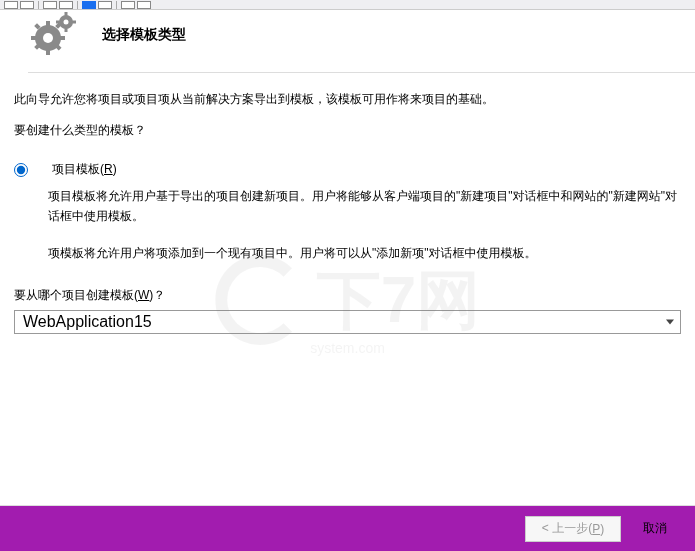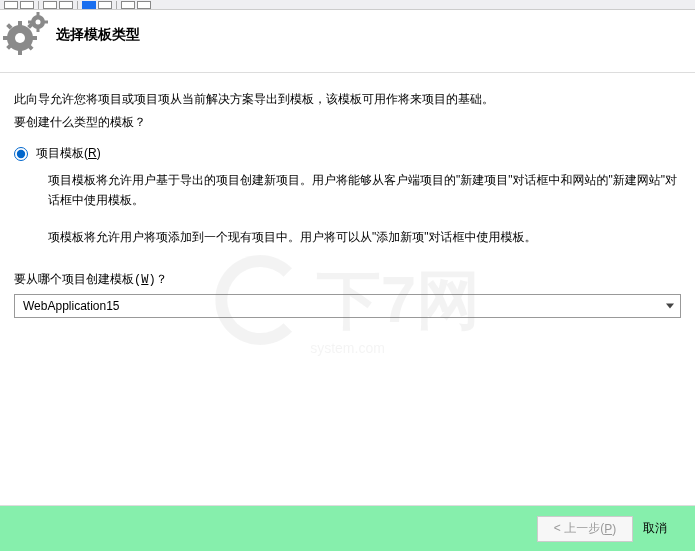--- a/index.html
+++ b/index.html
@@ -19,61 +19,62 @@
     width: 14px; height: 8px;
     border: 1px solid #888;
     background: #fff;
   }
   .tb-highlight { background: #1a6fef; border-color: #1a6fef; }
   .tb-sep { width: 1px; height: 8px; background: #aaa; margin: 0 2px; }
 
   .header-row {
     display: flex;
     align-items: center;
-    gap: 4px;
+    gap: 22px;
     padding: 6px 4px 18px 4px;
     border-bottom: 1px solid #ddd;
     background: #fff;
+    margin-left: 28px;
   }
   .gear-box {
     width: 48px; height: 38px;
     position: relative;
   }
   .gear-box svg { position: absolute; top: -4px; left: -4px; }
   .title-text { font-size: 14px; font-weight: 600; }
 
   .body-area {
     padding: 18px 14px 8px 14px;
   }
-  .intro-line { margin-bottom: 6px; }
-  .section-label { margin-bottom: 14px; }
+  .intro-line { margin-bottom: 14px; }
+  .section-label { margin-bottom: 22px; }
 
   .radio-row {
     display: flex;
     align-items: center;
-    gap: 8px;
+    gap: 24px;
     margin: 4px 0 8px 0;
   }
   input[type=radio] {
     width: 14px; height: 14px;
     accent-color: #0066cc;
   }
   .radio-desc {
     margin: 0 0 16px 34px;
     line-height: 1.7;
   }
 
-  .combo-label { margin: 24px 0 6px 0; font-family: Liberation Mono, monospace; }
+  .combo-label { margin: 24px 0 6px 0; }
   .combo {
     width: 100%;
     height: 24px;
     border: 1px solid #999;
     background: #fff;
     padding: 0 22px 0 8px;
-    font-size: 12px;
+    font-size: 16px;
     font-family: inherit;
     display: flex;
     align-items: center;
     position: relative;
     cursor: default;
   }
   .combo .chev {
     position: absolute;
     right: 6px; top: 50%;
     transform: translateY(-50%);
@@ -115,21 +116,22 @@
 
   .footer {
     position: absolute;
     left: 0; right: 0; bottom: 0;
     height: 46px;
     border-top: 1px solid #ddd;
     display: flex;
     align-items: center;
     justify-content: flex-end;
     padding: 0 18px;
-    background: #86efac;
+    gap: 12px;
+    background: #a21caf;
   }
   .btn {
     min-width: 96px;
     height: 26px;
     border: 1px solid #999;
     background: #fff;
     font-size: 12px;
     font-family: inherit;
     display: inline-flex;
     align-items: center;

